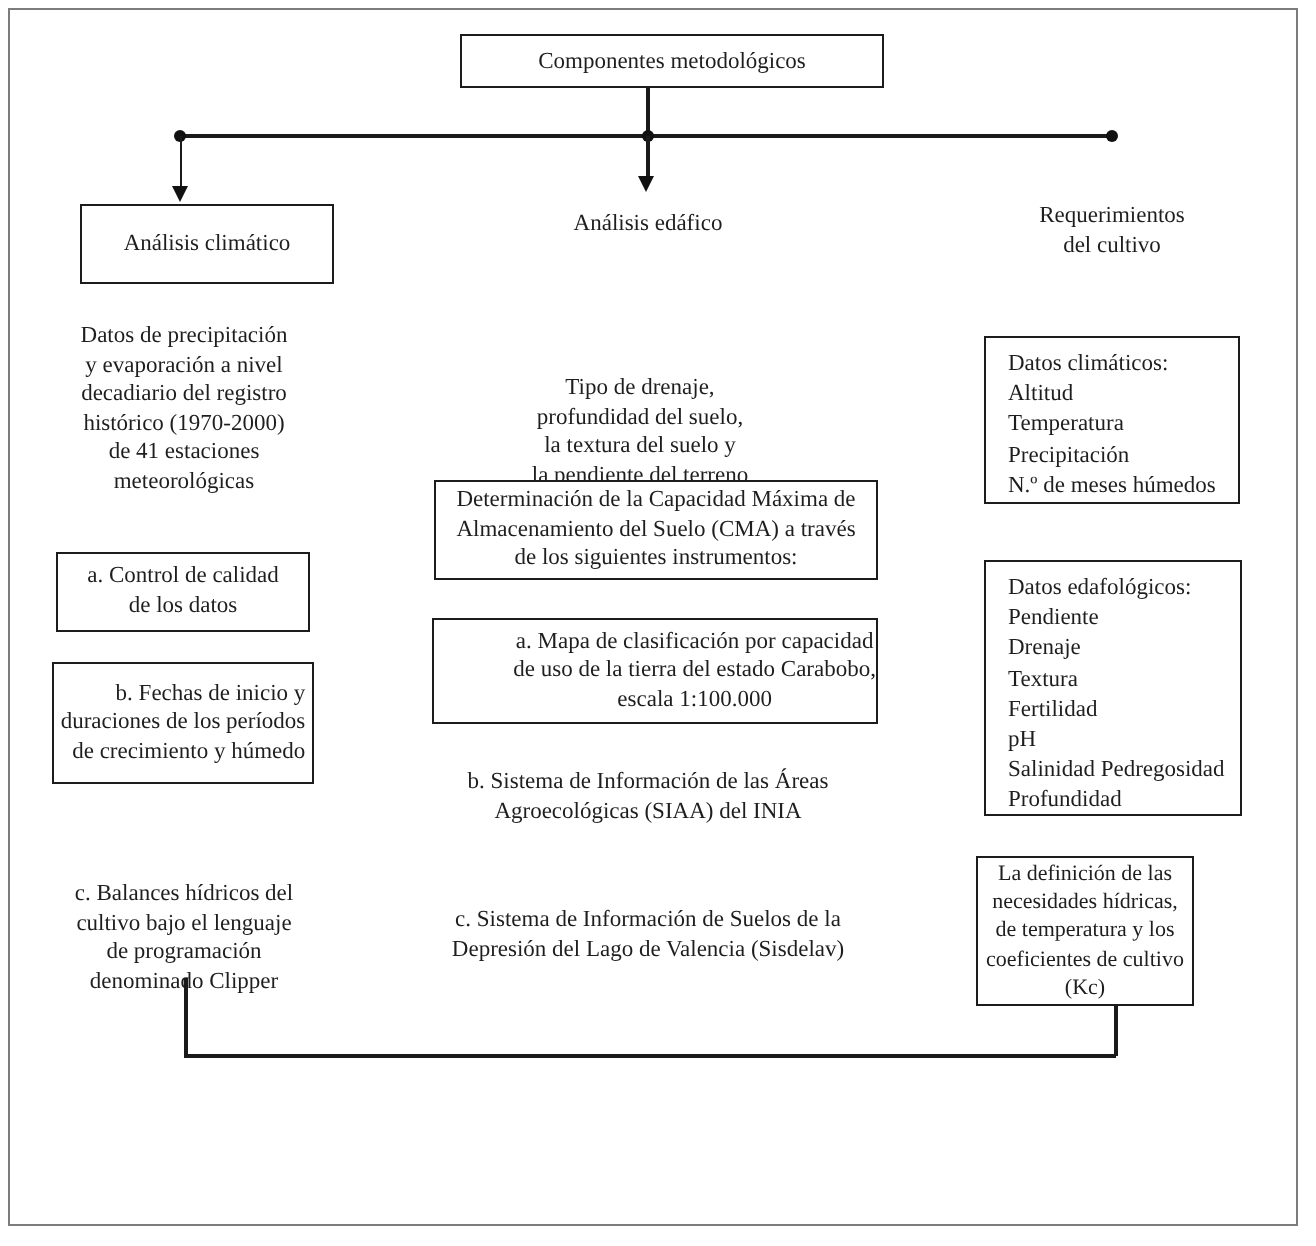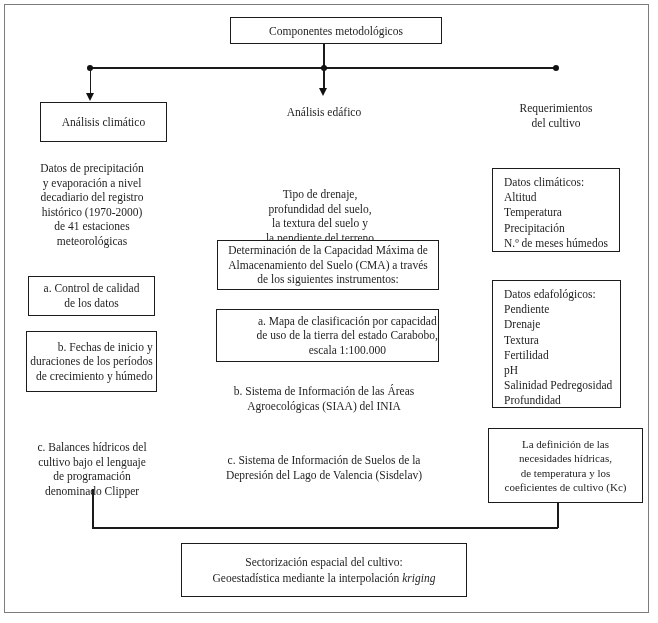--- a/index.html
+++ b/index.html
@@ -120,31 +120,25 @@
     <span class="ml">Datos edafológicos:</span>
     <span class="ml">Pendiente
 Drenaje
 Textura
 Fertilidad
 pH
 Salinidad Pedregosidad
 Profundidad</span>
   </div>
 
-  <div class="box" style="left:488px;top:428px;width:155px;height:75px;font-size:11px;">
+  <div class="box" style="left:488px;top:428px;width:109px;height:75px;font-size:11px;">
     <span class="ml" style="line-height:14.2px;">La definición de las
 necesidades hídricas,
 de temperatura y los
 coeficientes de cultivo (Kc)</span>
   </div>
 
   <div class="vline" style="left:557px;top:502px;height:26px;"></div>
 
   <div class="hline" style="left:92px;top:527px;width:466px;"></div>
 
-  <div class="box" style="left:181px;top:543px;width:286px;height:54px;">
-    <span style="line-height:16px;">
-      <span>Sectorización espacial del cultivo:</span><br>
-      <span>Geoestadística mediante la interpolación </span><span class="italic">kriging</span>
-    </span>
-  </div>
 
 </div>
 
 </body></html>

